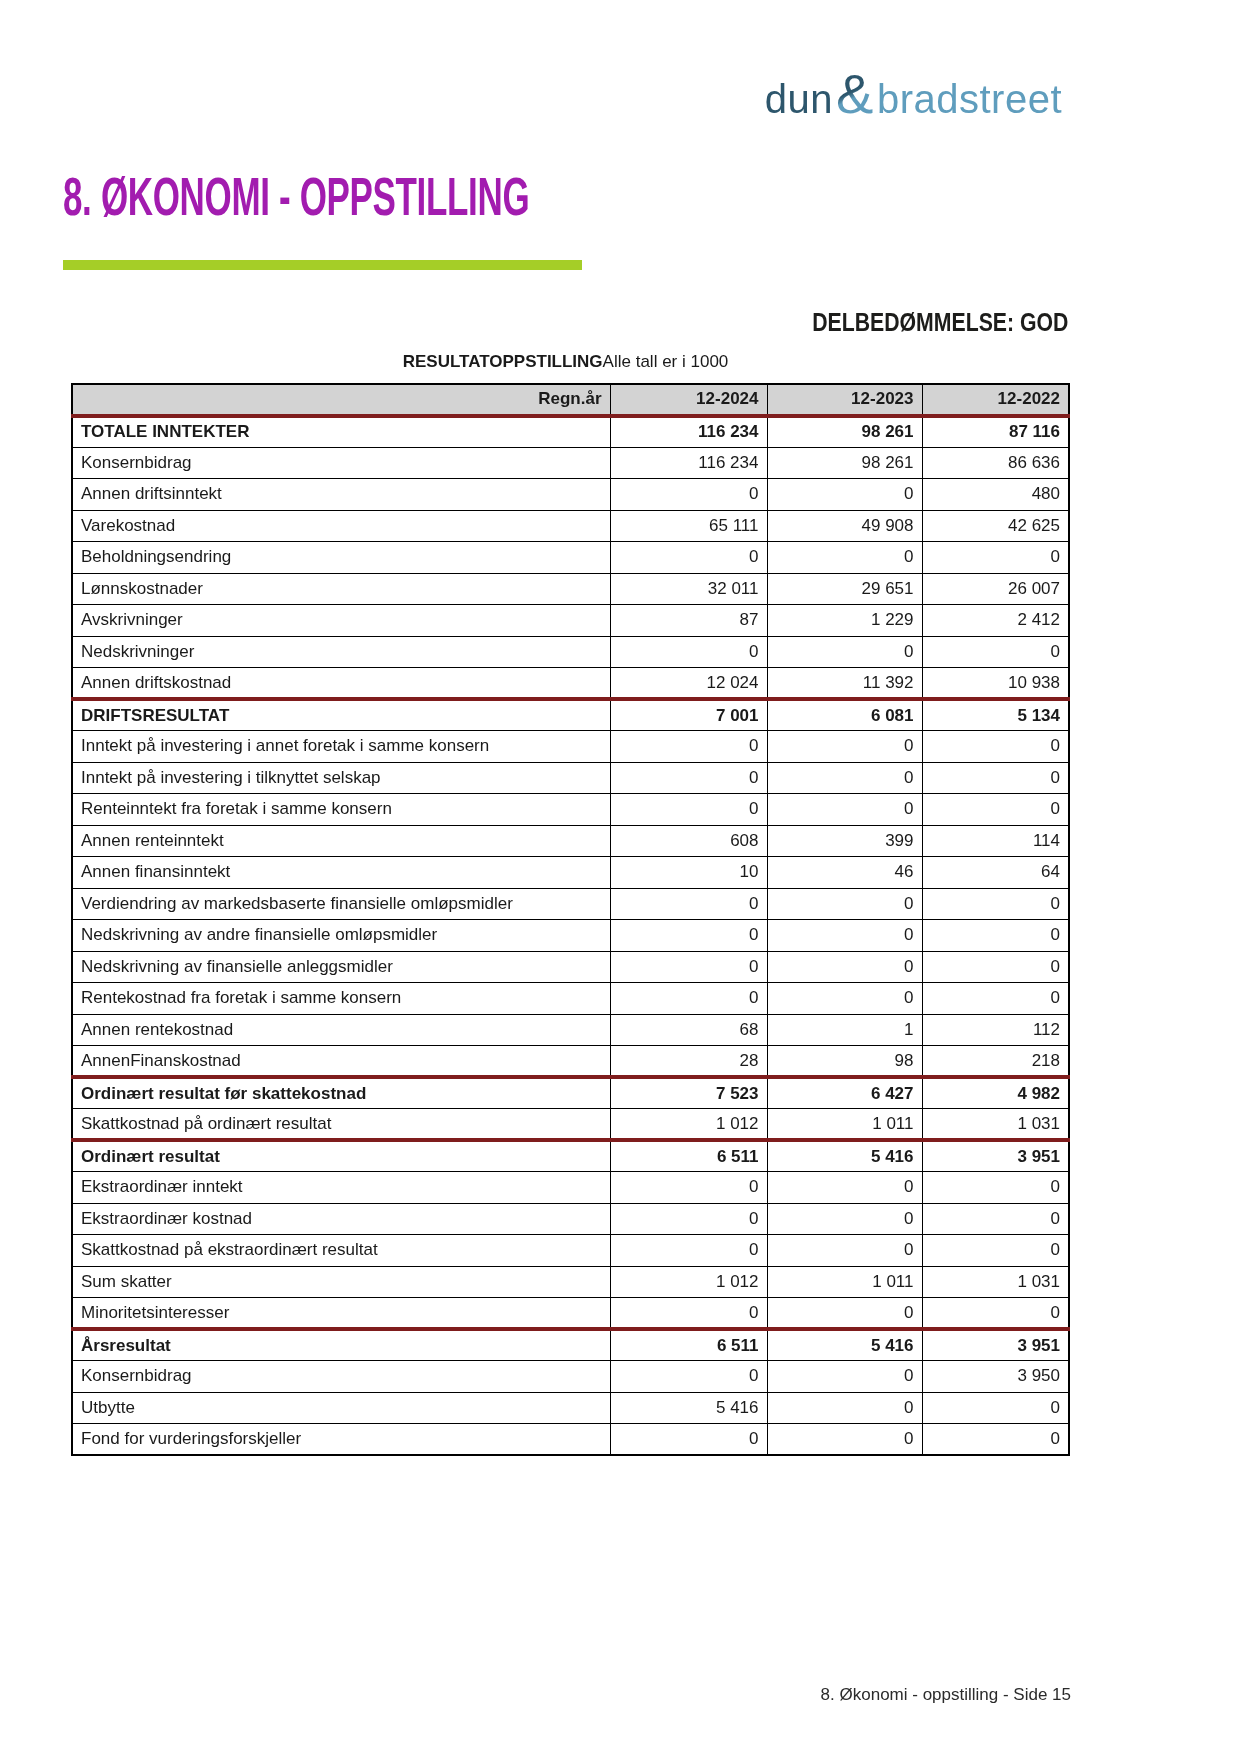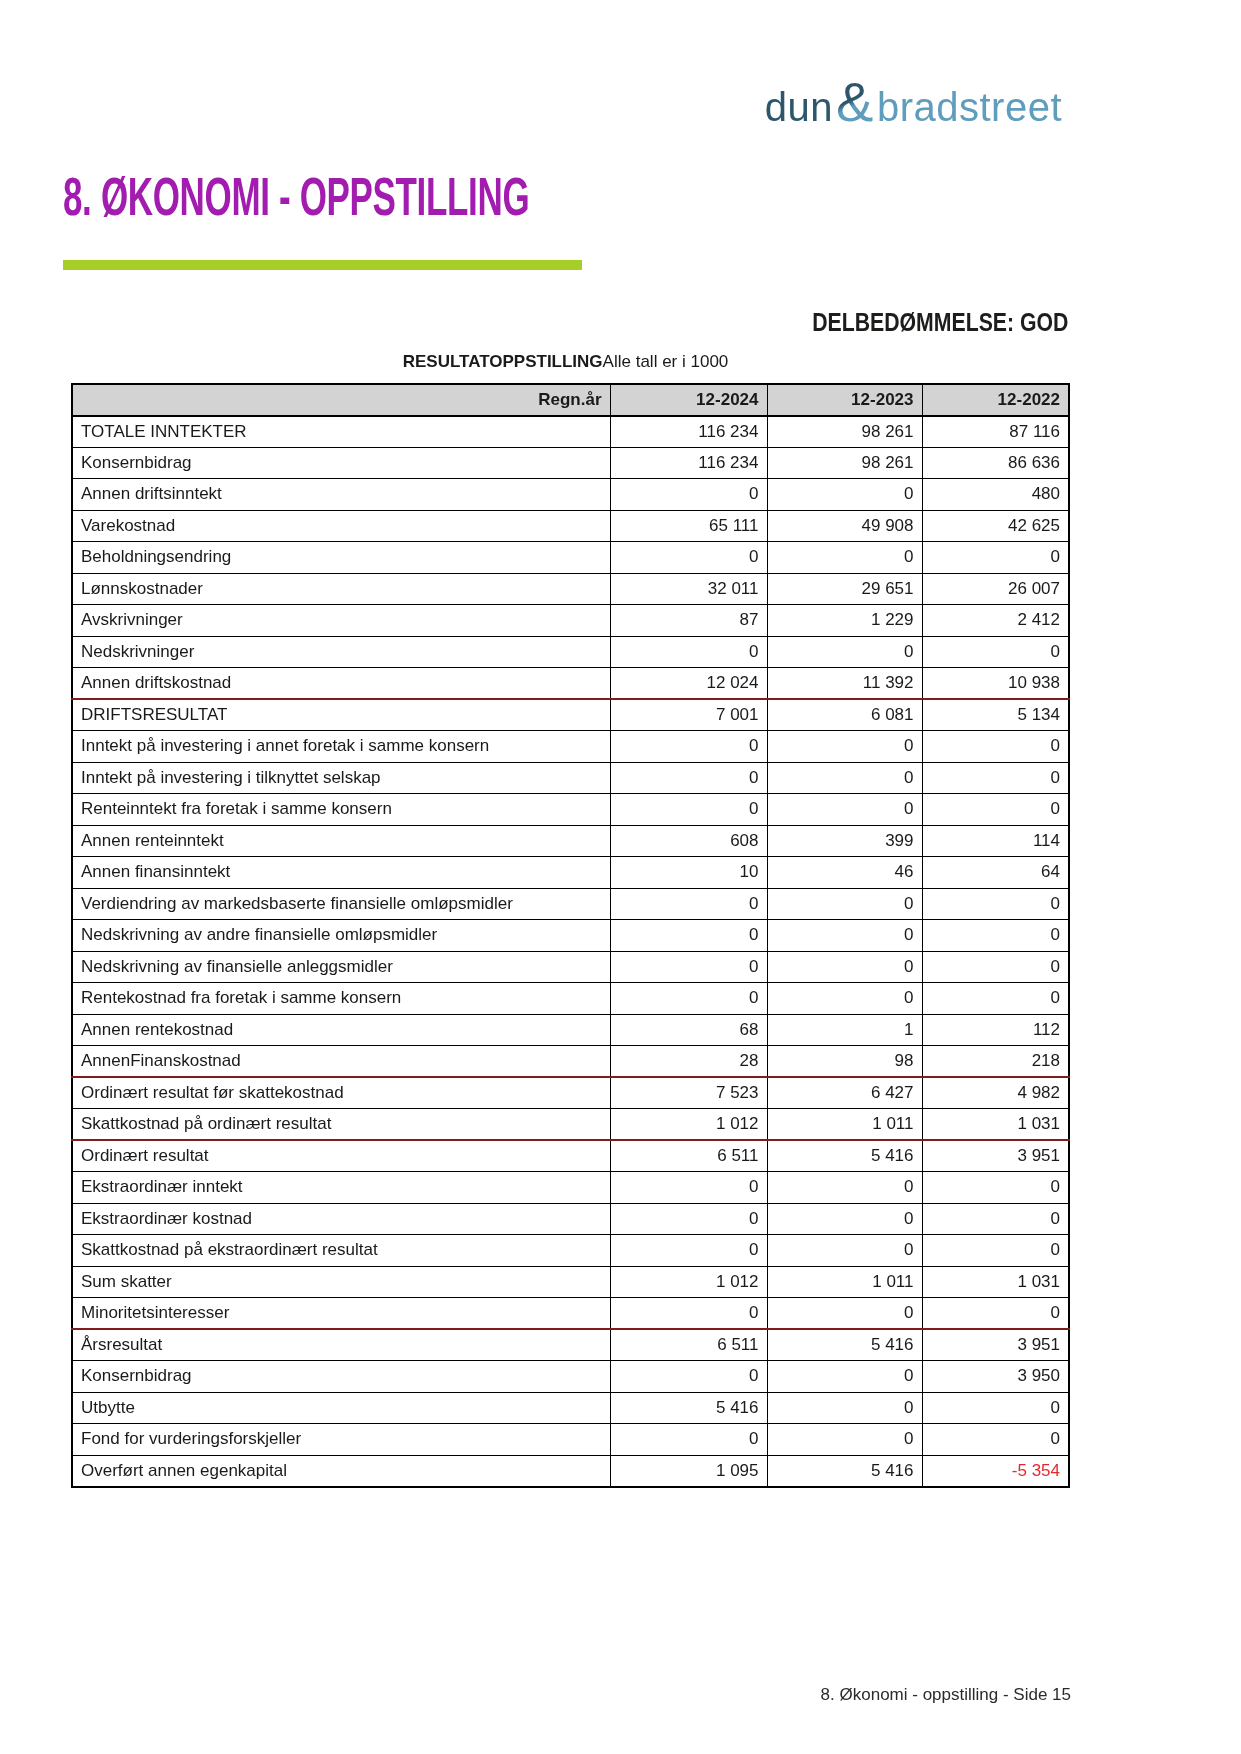--- a/index.html
+++ b/index.html
@@ -16,21 +16,21 @@
     position:relative;
     width:1241px;height:1754px;
     margin:0 auto;
     background:#ffffff;
     font-family:"Liberation Sans", sans-serif;
     color:var(--text-main);
     overflow:hidden;
   }
   
   .logo{
-    position:absolute;top:74px;right:179px;
+    position:absolute;top:66px;right:179px;
     display:flex;align-items:baseline;
     font-size:40px;letter-spacing:0.5px;
   }
   .logo .dun{color:var(--logo-dark);}
   .logo .amp{
     font-size:56px;line-height:1;margin:0 3px;
     background:linear-gradient(155deg,var(--logo-dark) 45%,var(--logo-light) 55%);
     -webkit-background-clip:text;background-clip:text;
     color:transparent;
   }
@@ -78,21 +78,21 @@
     font-weight:normal;
   }
   table.results thead th{
     background:var(--header-bg);
     font-weight:bold;
     border-bottom:2px solid #000;
     text-align:right;
   }
   table.results thead th:first-child{text-align:right;}
   table.results td.num{text-align:right;}
-  table.results tr.bold td{font-weight:normal;border-top:2px solid #7f1d1d;}
+  table.results tr.bold td{font-weight:bold;border-top:4px solid #7f1d1d;}
   table.results td.neg{color:var(--negative-red);}
   
   .footer{
     position:absolute;left:63px;top:1685px;width:1008px;
     text-align:right;font-size:17px;color:#2b2b2b;
   }
 </style>
 </head>
 <body>
 
@@ -322,24 +322,18 @@
           <td class="num">5 416</td>
           <td class="num">0</td>
           <td class="num">0</td>
         </tr>
         <tr>
           <td>Fond for vurderingsforskjeller</td>
           <td class="num">0</td>
           <td class="num">0</td>
           <td class="num">0</td>
         </tr>
-        <tr>
-          <td>Overført annen egenkapital</td>
-          <td class="num">1 095</td>
-          <td class="num">5 416</td>
-          <td class="num neg">-5 354</td>
-        </tr>
       </tbody>
   </table>
 
   <div class="footer">8. Økonomi - oppstilling - Side 15</div>
 
 </div>
 
 </body></html>

